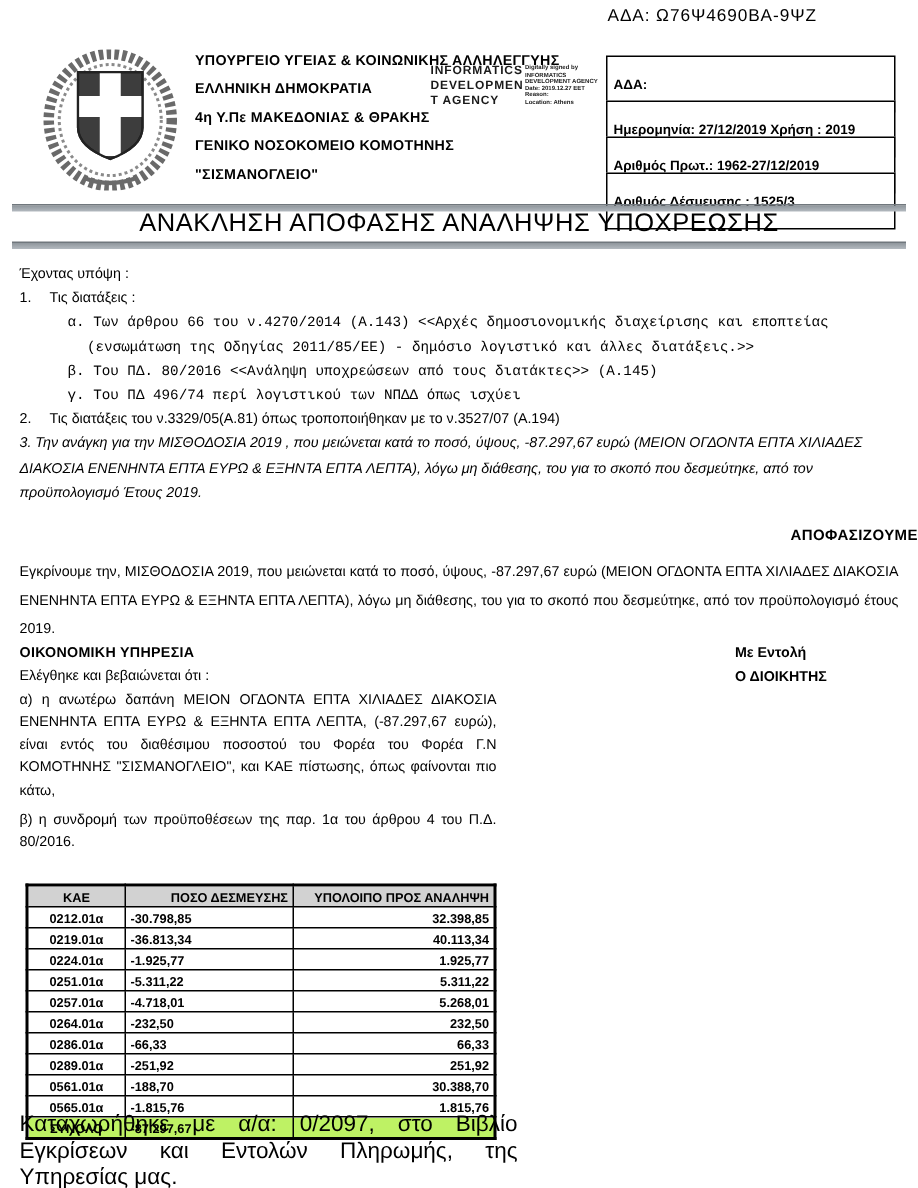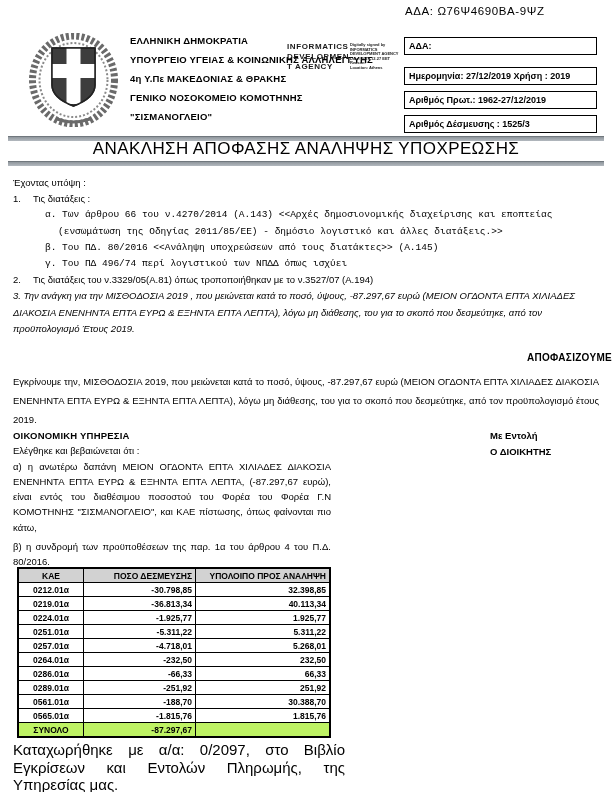--- a/index.html
+++ b/index.html
@@ -13,21 +13,21 @@
   .anartitea{position:absolute;top:23px;left:428px;font-size:9px;font-weight:700;letter-spacing:.3px;margin-top:16px;}
   
   .emblem{position:absolute;top:33px;left:27px;width:93px;height:94px;}
   
   .org-block{position:absolute;top:31px;left:130px;font-size:9.5px;font-weight:700;line-height:19px;letter-spacing:.2px;white-space:nowrap;}
   
   .stamp{position:absolute;top:24px;left:287px;width:155px;margin-top:18px;}
   .stamp-agency{font-size:8px;font-weight:700;color:#1a1a1a;line-height:10px;letter-spacing:.6px;}
   .stamp-details{position:absolute;top:1px;left:63px;width:86px;font-size:4px;line-height:4.6px;color:#222;font-weight:700;}
   
-  .hbox{position:absolute;right:15px;width:183px;border:1px solid #000;font-size:9px;font-weight:700;padding:3px 4px;background:#fff;white-space:nowrap;}
+  .hbox{position:absolute;right:15px;width:183px;border:1px solid #000;font-size:9px;font-weight:700;padding:13px 4px;background:#fff;white-space:nowrap;}
   #box-ada{top:37px;}
   #box-date{top:67px;}
   #box-prot{top:91px;}
   #box-desm{top:115px;}
   
   .divider{position:absolute;left:8px;right:8px;height:4px;background:linear-gradient(#8f969c,#b3b9bf);border-top:1px solid #70777d;}
   #div1{top:136px;}
   #div2{top:161px;}
   .doc-title{position:absolute;top:139px;left:0;width:100%;text-align:center;font-size:17px;letter-spacing:.4px;}
   
@@ -39,25 +39,25 @@
   
   .decision-h{position:absolute;top:352px;left:0;width:100%;text-align:right;font-weight:700;font-size:10px;letter-spacing:.3px;}
   .decision-p{position:absolute;top:372px;left:13px;width:586px;font-size:9.5px;line-height:19px;text-align:justify;}
   
   .left-col{position:absolute;top:428px;left:13px;width:318px;font-size:9.5px;line-height:15.3px;}
   .left-col .h{font-weight:700;letter-spacing:.2px;}
   .left-col .just{text-align:justify;}
   .left-col .pb{margin-top:4px;}
   .right-col{position:absolute;top:428px;left:490px;font-size:9.5px;font-weight:700;line-height:15.5px;}
   
-  .kae-table{position:absolute;top:567px;left:17px;border-collapse:collapse;font-size:8.5px;font-weight:700;table-layout:fixed;border:2px solid #000;}
+  .kae-table{position:absolute;top:589px;left:17px;border-collapse:collapse;font-size:8.5px;font-weight:700;table-layout:fixed;border:2px solid #000;}
   .kae-table th,.kae-table td{border:1px solid #000;padding:1px 3px;height:11px;line-height:10px;overflow:hidden;}
   .kae-table th{background:#d2d2d2;}
   .kae-table .c-kae{width:58px;text-align:center;}
-  .kae-table .c-amt{width:105px;text-align:right;}
+  .kae-table .c-amt{width:105px;}
   .kae-table .c-rem{width:127px;text-align:right;}
   .kae-table th.c-amt,.kae-table th.c-rem{text-align:right;}
   .kae-table .total-row td{background:#bef264;}
   .kae-table .total-row .c-kae{font-weight:700;}
   
   .reg-footer{position:absolute;top:741px;left:13px;width:332px;font-size:15px;line-height:17.5px;text-align:justify;}
 </style>
 </head>
 <body>
 
@@ -72,22 +72,22 @@
       <ellipse cx="46.5" cy="47" rx="34" ry="37" fill="none" stroke="#8a8a8a" stroke-width="2" stroke-dasharray="2 2"></ellipse>
       <path d="M25 15 h43 v37 q0 13 -21.5 21 q-21.5 -8 -21.5 -21 z" fill="#3d3d3d" stroke="#222" stroke-width="1.5"></path>
       <rect x="39.5" y="15" width="14" height="56" fill="#ffffff"></rect>
       <rect x="25" y="31" width="43" height="14" fill="#ffffff"></rect>
       <path d="M25 15 h43 v37 q0 13 -21.5 21 q-21.5 -8 -21.5 -21 z" fill="none" stroke="#222" stroke-width="1.5"></path>
       <path d="M30 86 q16 6 33 0" fill="none" stroke="#6a6a6a" stroke-width="3"></path>
     </svg>
   </div>
 
   <div class="org-block">
+    <div>ΥΠΟΥΡΓΕΙΟ ΥΓΕΙΑΣ &amp; ΚΟΙΝΩΝΙΚΗΣ ΑΛΛΗΛΕΓΓΥΗΣ</div>
     <div>ΕΛΛΗΝΙΚΗ ΔΗΜΟΚΡΑΤΙΑ</div>
-    <div>ΥΠΟΥΡΓΕΙΟ ΥΓΕΙΑΣ &amp; ΚΟΙΝΩΝΙΚΗΣ ΑΛΛΗΛΕΓΓΥΗΣ</div>
     <div>4η Υ.Πε ΜΑΚΕΔΟΝΙΑΣ &amp; ΘΡΑΚΗΣ</div>
     <div>ΓΕΝΙΚΟ ΝΟΣΟΚΟΜΕΙΟ ΚΟΜΟΤΗΝΗΣ</div>
     <div>"ΣΙΣΜΑΝΟΓΛΕΙΟ"</div>
   </div>
 
   <div class="stamp">
     <div class="stamp-agency">
       <div>INFORMATICS</div>
       <div>DEVELOPMEN</div>
       <div>T AGENCY</div>

